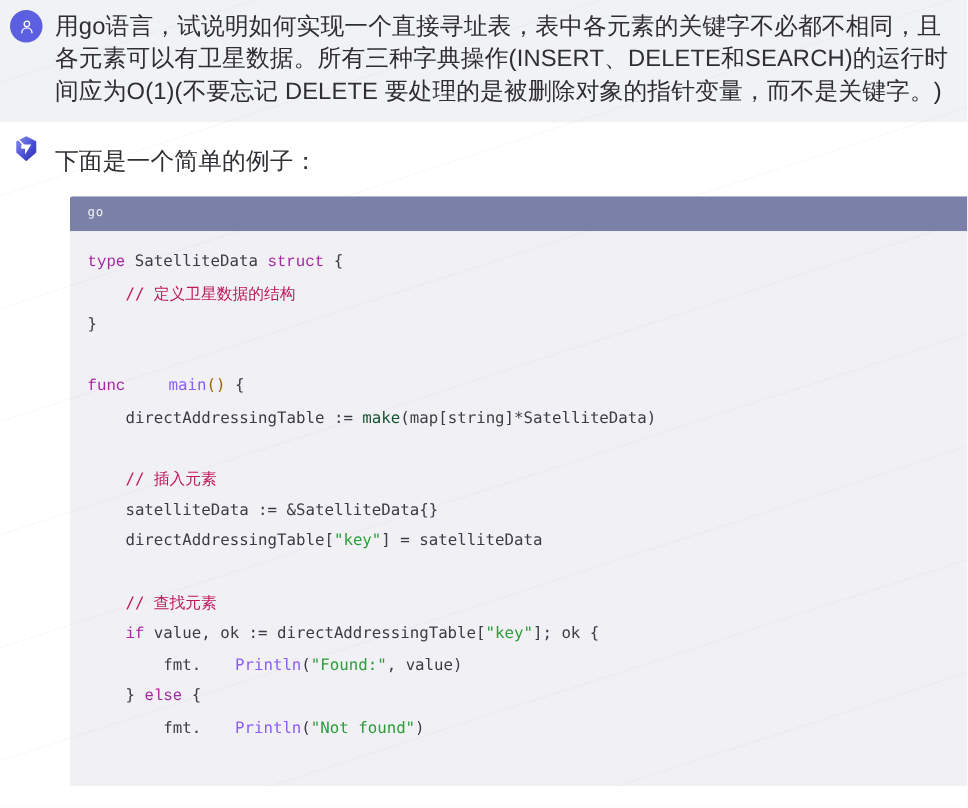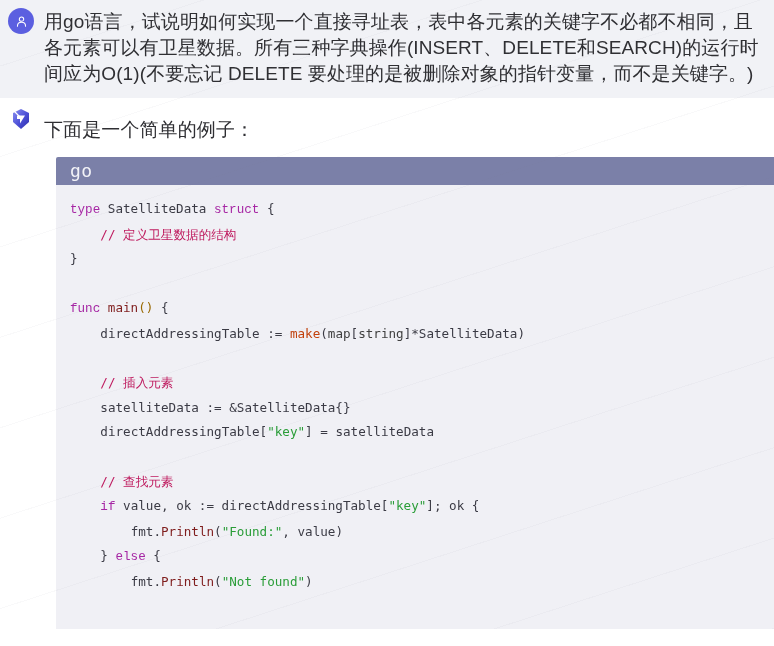--- a/index.html
+++ b/index.html
@@ -84,42 +84,42 @@
     margin-top: 14px;
     margin-left: 12px;
     margin-right: -12px;
     border-radius: 2px 0 0 0;
     overflow: hidden;
   }
   .code-header {
     background: #7b80a8;
     color: #f2f2f7;
     font-family: "DejaVu Sans Mono", "Liberation Mono", monospace;
-    font-size: 18px;
+    font-size: 10px;
     line-height: 28px;
     height: 28px;
     padding: 0 0 0 14px;
     letter-spacing: 0.5px;
   }
   .code-body {
     background: #f0f0f5;
     padding: 12px 0 10px 14px;
     font-family: "DejaVu Sans Mono", "Liberation Mono", monospace;
     font-size: 12.6px;
     line-height: 24.6px;
     white-space: pre;
     color: #3b3b45;
     overflow: hidden;
   }
   .code-body .ln { display: block; min-height: 24.6px; }
 
   
   .t-kw   { color: #a626a4; font-family: Liberation Mono, monospace; }
-  .t-fn   { color: #7f1d1d; }
-  .t-bi   { color: #c2410c; }
+  .t-fn   { color: #8b5cf6; margin-left: 27px; }
+  .t-bi   { color: #14532d; }
   .t-type { color: #404040; }
   .t-str  { color: #2a9d38; }
   .t-cm   { color: #be185d; }
   .t-pl   { color: #3b3b45; }
   .t-num  { color: #986801; }
 
   
   .watermark {
     position: absolute;
     inset: 0;

